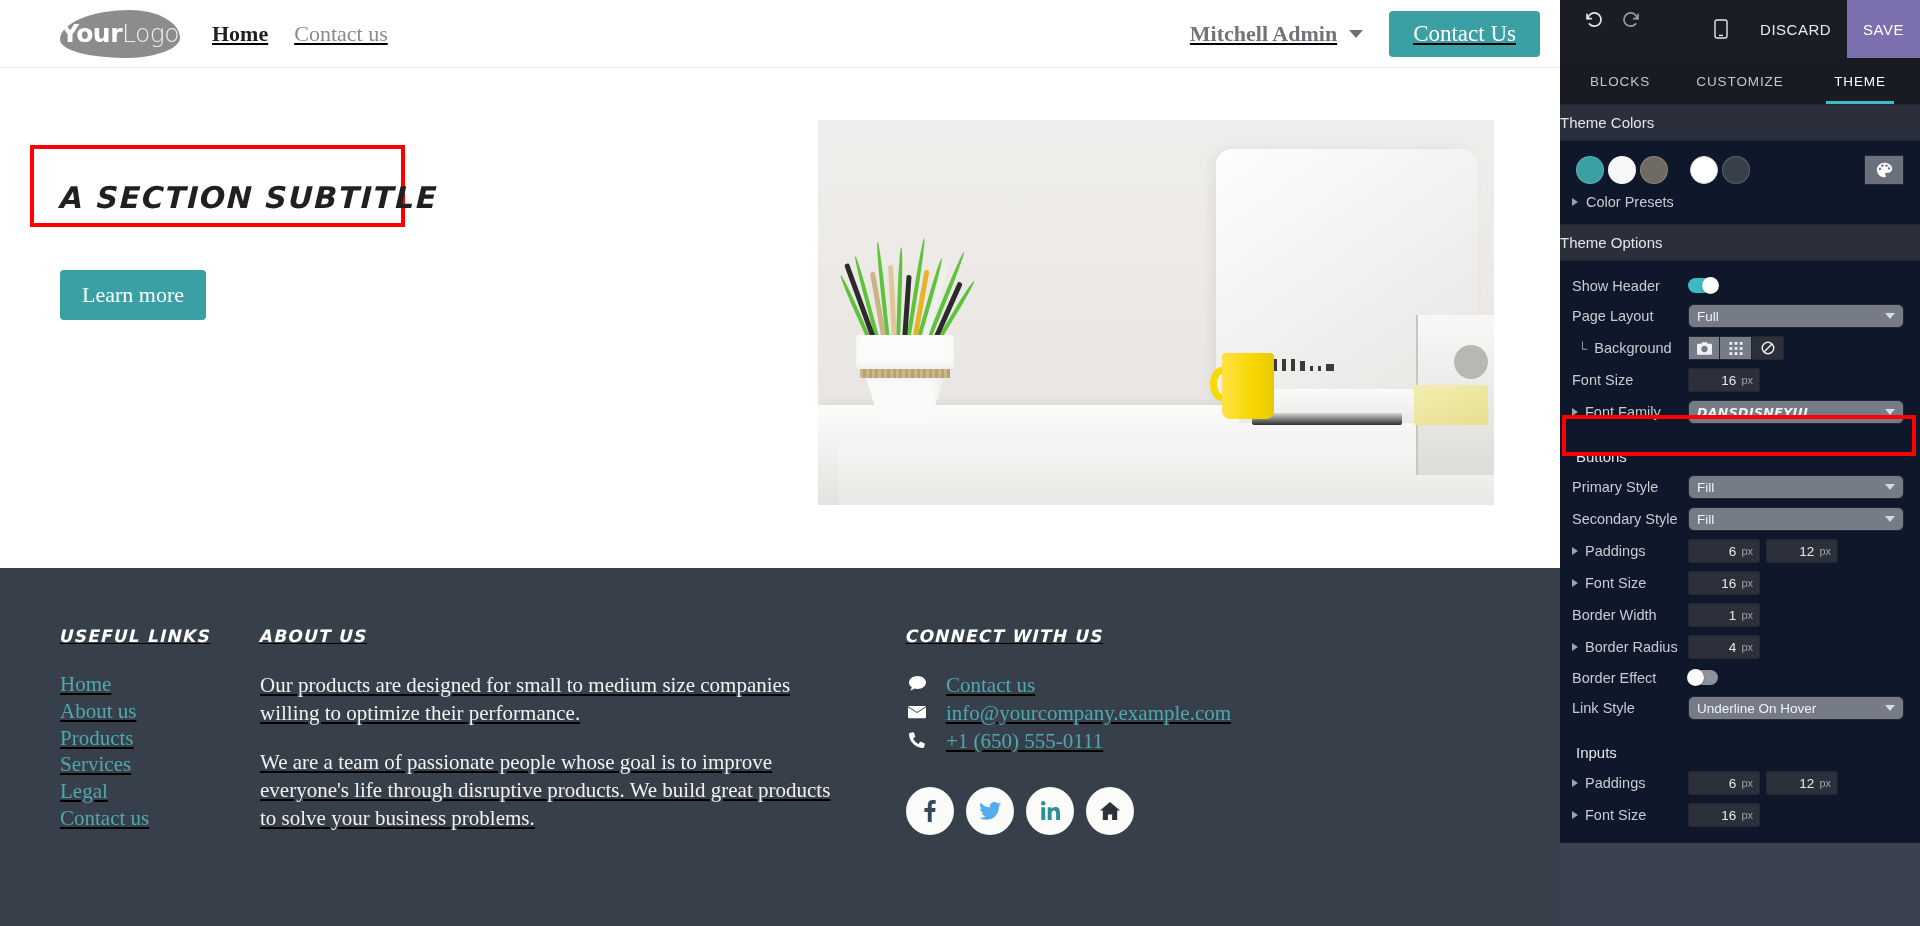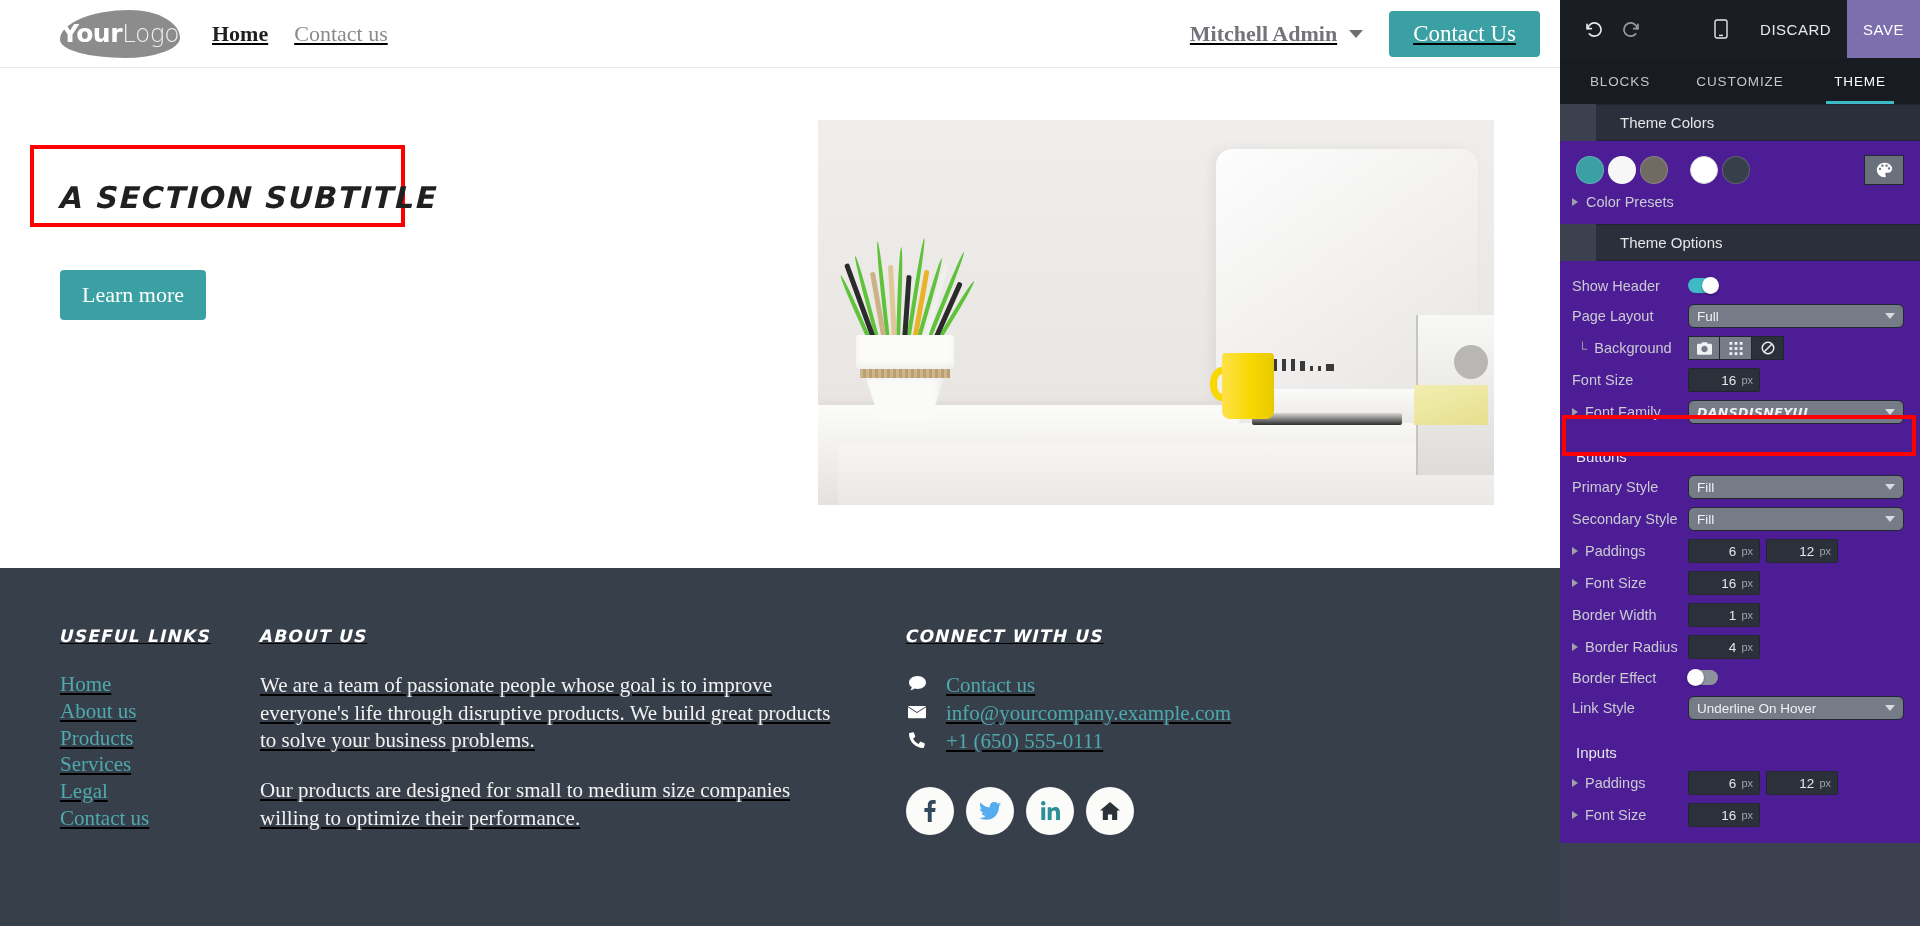--- a/index.html
+++ b/index.html
@@ -242,21 +242,21 @@
     width: 360px; height: 926px;
     background: #3c4150;
     color: #d6d8dc;
     font-family: "Liberation Sans", sans-serif;
     display: flex; flex-direction: column;
     overflow: hidden;
     position: relative;
   }
   .panel-top {
     height: 58px; background: #1b1d24;
-    display: flex; align-items: center;
+    display: flex; align-items: flex-start;
     padding-left: 14px;
     flex: 0 0 auto;
   }
   .ptool {
     width: 38px; height: 38px;
     display: flex; align-items: center; justify-content: center;
     cursor: pointer; font-size: 21px; color: #e7e7e9;
   }
   .ptool.dim { color: #9a9ca2; }
   .ptop-right { margin-left: auto; display: flex; align-items: stretch; height: 58px; }
@@ -282,27 +282,26 @@
   }
   .tab.active { color: #ffffff; }
   .tab.active::after {
     content: ""; position: absolute; left: 22%; right: 22%; bottom: 0;
     height: 3px; background: #3dbac3;
   }
 
   .panel-body { flex: 1; overflow: hidden; }
   .sec-head {
     background: #2b2f3b;
-    padding: 9px 24px;
+    padding: 9px 0;
     font-size: 15px; color: #e4e5e8;
     border-top: 1px solid #22252e;
     border-bottom: 1px solid #22252e;
-    margin-left: 36px;
-  }
-  .sec-body { padding: 10px 0 12px 0; background: #4c1d95; }
+  }
+  .sec-body { padding: 10px 0 12px 0; background: #0f172a; }
 
   .swatches { display: flex; align-items: center; padding: 4px 16px 2px 16px; gap: 0; }
   .sw {
     width: 28px; height: 28px; border-radius: 50%;
     border: 1px solid rgba(255,255,255,0.18);
     cursor: pointer;
   }
   .sw + .sw { margin-left: 4px; }
   .sw.gap { margin-left: 22px; }
   .palette-btn {
@@ -499,22 +498,22 @@
           <a href="#">Products</a>
           <a href="#">Services</a>
           <a href="#">Legal</a>
           <a href="#">Contact us</a>
         </div>
       </div>
 
       <div class="fcol-about">
         <div class="f-title">ABOUT US</div>
         <div class="f-about">
+          <p>Our products are designed for small to medium size companies willing to optimize their performance.</p>
           <p>We are a team of passionate people whose goal is to improve everyone's life through disruptive products. We build great products to solve your business problems.</p>
-          <p>Our products are designed for small to medium size companies willing to optimize their performance.</p>
         </div>
       </div>
 
       <div class="fcol-connect">
         <div class="f-title">CONNECT WITH US</div>
         <div class="contact-list">
           <div class="contact-row">
             <span class="ci">
               <svg width="17" height="15" viewBox="0 0 17 15" fill="#ffffff">
                   <path d="M8.5 0C3.8 0 0 2.9 0 6.5c0 1.9 1.1 3.6 2.8 4.8-.2 1.1-.9 2.3-1.8 3.1 1.7-.2 3.3-.9 4.4-1.8.9.2 2 .4 3.1.4 4.7 0 8.5-2.9 8.5-6.5S13.2 0 8.5 0z"></path>

